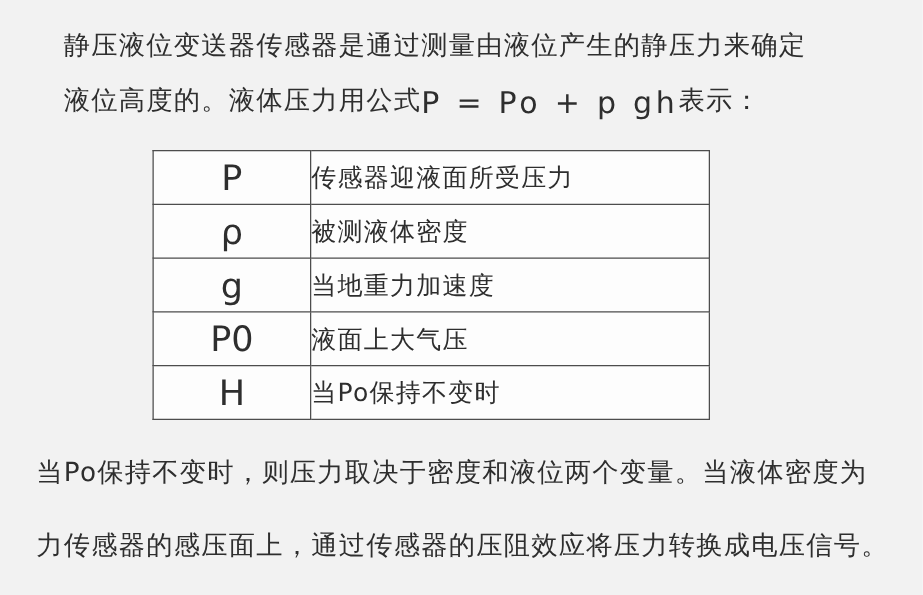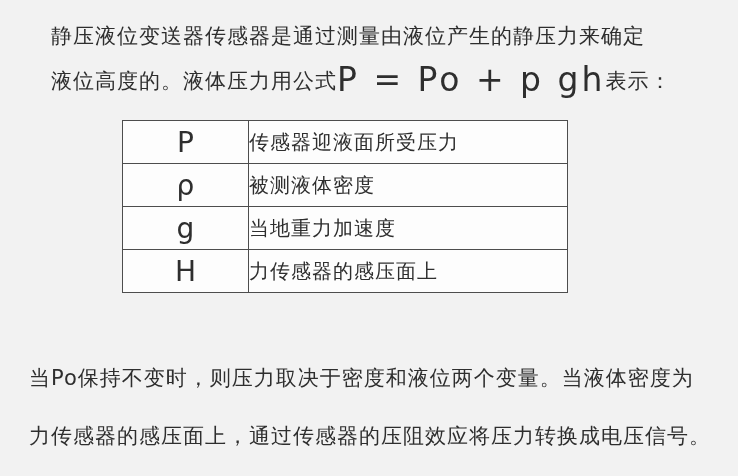--- a/index.html
+++ b/index.html
@@ -20,21 +20,21 @@
     left: 39px;
     top: 2px;
     width: 700px;
     font-size: 21px;
     font-weight: 500;
     line-height: 44px;
     letter-spacing: 1px;
     margin: 12px;
   }
   .formula {
-    font-size: 33px;
+    font-size: 24px;
     font-weight: 500;
     letter-spacing: 3px;
     vertical-align: -3px;
     white-space: pre;
   }
   .symbol-table {
     position: absolute;
     left: 122px;
     top: 120px;
     width: 443px;
@@ -89,22 +89,26 @@
       </tr>
       <tr>
         <td class="sym">ρ</td>
         <td class="desc">被测液体密度</td>
       </tr>
       <tr>
         <td class="sym">g</td>
         <td class="desc">当地重力加速度</td>
       </tr>
       <tr>
+        <td class="sym">P0</td>
+        <td class="desc">液面上大气压</td>
+      </tr>
+      <tr>
         <td class="sym">H</td>
-        <td class="desc">力传感器的感压面上</td>
+        <td class="desc">当Po保持不变时</td>
       </tr>
     </tbody>
   </table>
 
   <p class="body-text">
     <span>当Po保持不变时，则压力取决于密度和液位两个变量。当液体密度为</span><br>
     <br>
     <span>力传感器的感压面上，通过传感器的压阻效应将压力转换成电压信号。</span><br>
   </p>
 

